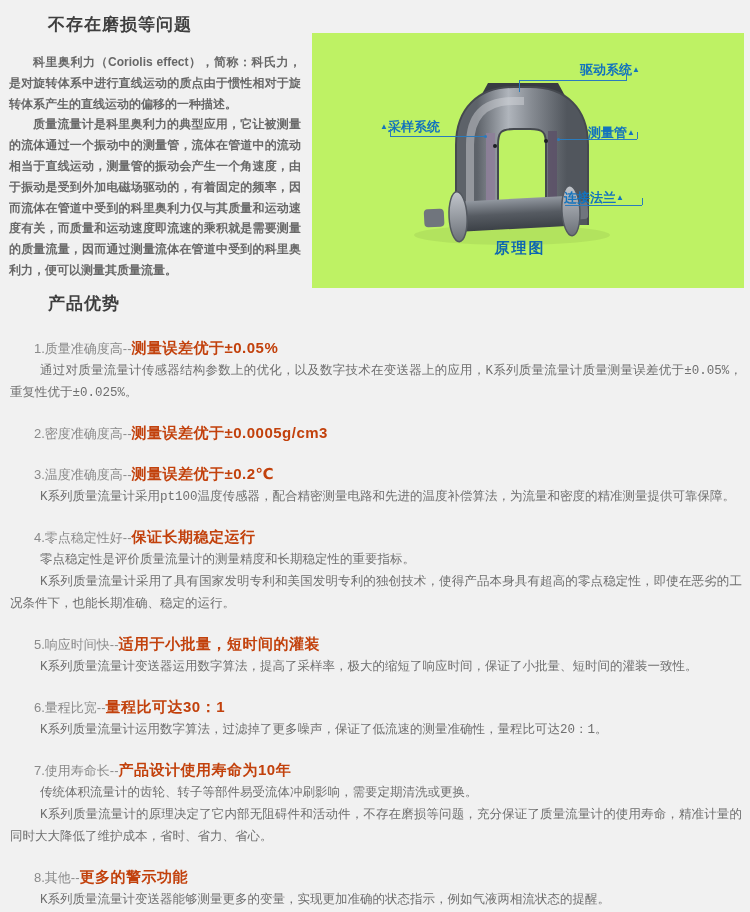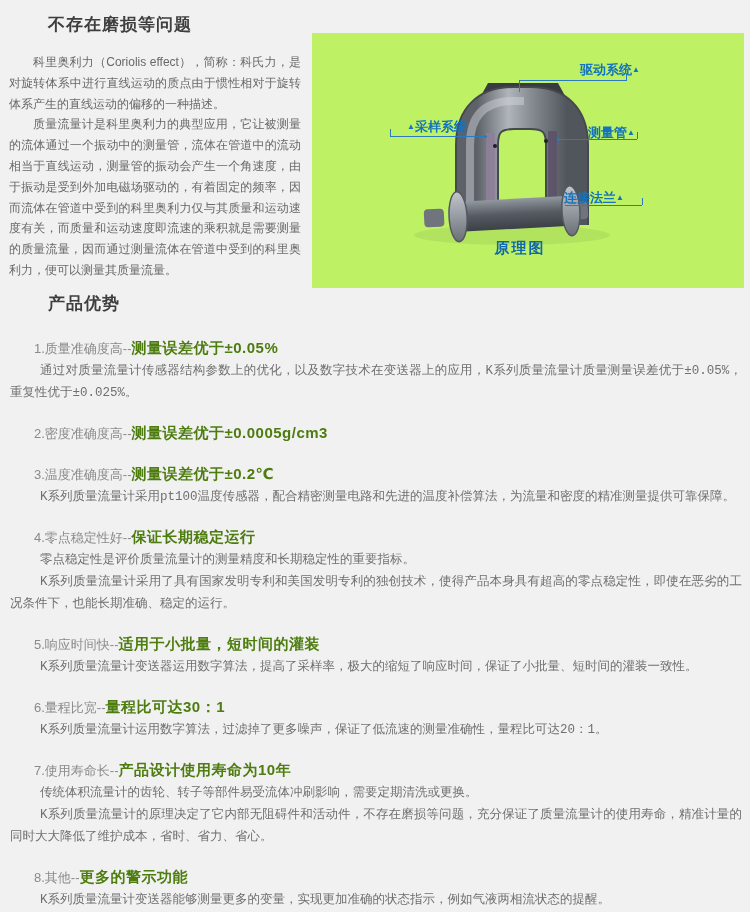--- a/index.html
+++ b/index.html
@@ -12,21 +12,21 @@
   .sec-heading{
     position:absolute;font-size:17px;font-weight:bold;color:#3e3e3e;
     letter-spacing:1px;white-space:nowrap;
   }
   #principle-heading{left:48px;top:13px;}
   
   #intro{
     position:absolute;left:9px;top:52px;width:292px;
     font-size:12px;line-height:20.8px;text-align:justify;color:#686868;
   }
-  #intro p{margin:0;text-indent:2em;}
+  #intro p{margin:0;text-indent:2em;font-weight:bold;}
   
   #diagram-box{
     position:absolute;left:312px;top:33px;width:432px;height:255px;
     background:#bef264;
   }
   #diagram-box svg{position:absolute;left:0;top:0;}
   .dlabel{
     position:absolute;color:#1373bd;font-weight:bold;font-size:13px;
     white-space:nowrap;line-height:14px;
   }
@@ -37,21 +37,21 @@
   #diagram-caption{
     position:absolute;left:0;right:16px;top:206px;text-align:center;
     color:#0e67b0;font-weight:bold;font-size:15px;letter-spacing:2px;
   }
   
   #advantages{position:absolute;left:0;top:292px;width:750px;}
   #advantages-heading{position:static;margin:0 11px 22px 48px;font-size:17px;font-weight:bold;color:#3e3e3e;letter-spacing:1px;}
   .adv-list{padding:0 8px 0 10px;}
   .adv-item{margin:0 0 18px 0;}
   .adv-title{margin:0 0 0 24px;line-height:22px;font-size:13px;color:#8a8a8a;}
-  .adv-title b{font-size:15px;color:#4d7c0f;letter-spacing:.5px;}
+  .adv-title b{font-size:15px;color:#c2410c;letter-spacing:.5px;}
   .desc{
     margin:0;text-indent:30px;line-height:22px;font-size:12.5px;
     color:#6f6f6f;text-align:justify;font-family:Liberation Mono, monospace;
   }
 </style>
 </head>
 <body>
 
 <div class="sec-heading" id="principle-heading">不存在磨损等问题</div>
 
@@ -103,21 +103,21 @@
       <ellipse cx="146" cy="181" rx="9" ry="25" fill="url(#flangeGrad)" stroke="#53585f" stroke-width="1.5"></ellipse>
       <ellipse cx="259" cy="181" rx="9" ry="25" fill="url(#flangeGrad)" stroke="#53585f" stroke-width="1.5"></ellipse>
     </g>
   </svg>
 
   <span class="dlabel" style="left:268px;top:30px"><span>驱动系统</span><span class="arrow">▲</span></span>
   <div class="dline" style="left:207px;top:47px;width:108px"></div>
   <div class="dtick" style="left:314px;top:40px;height:7px"></div>
   <div class="dtick" style="left:207px;top:47px;height:12px"></div>
 
-  <span class="dlabel" style="left:95px;top:87px"><span class="arrow">▲</span><span>采样系统</span></span>
+  <span class="dlabel" style="left:68px;top:87px"><span class="arrow">▲</span><span>采样系统</span></span>
   <div class="dline" style="left:78px;top:103px;width:96px"></div>
   <div class="dtick" style="left:78px;top:96px;height:7px"></div>
   <div class="ddot" style="left:172px;top:102px"></div>
 
   <span class="dlabel" style="left:276px;top:93px"><span>测量管</span><span class="arrow">▲</span></span>
   <div class="dline" style="left:246px;top:106px;width:79px"></div>
   <div class="dtick" style="left:325px;top:99px;height:7px"></div>
   <div class="ddot" style="left:245px;top:105px"></div>
 
   <span class="dlabel" style="left:252px;top:158px"><span>连接法兰</span><span class="arrow">▲</span></span>

